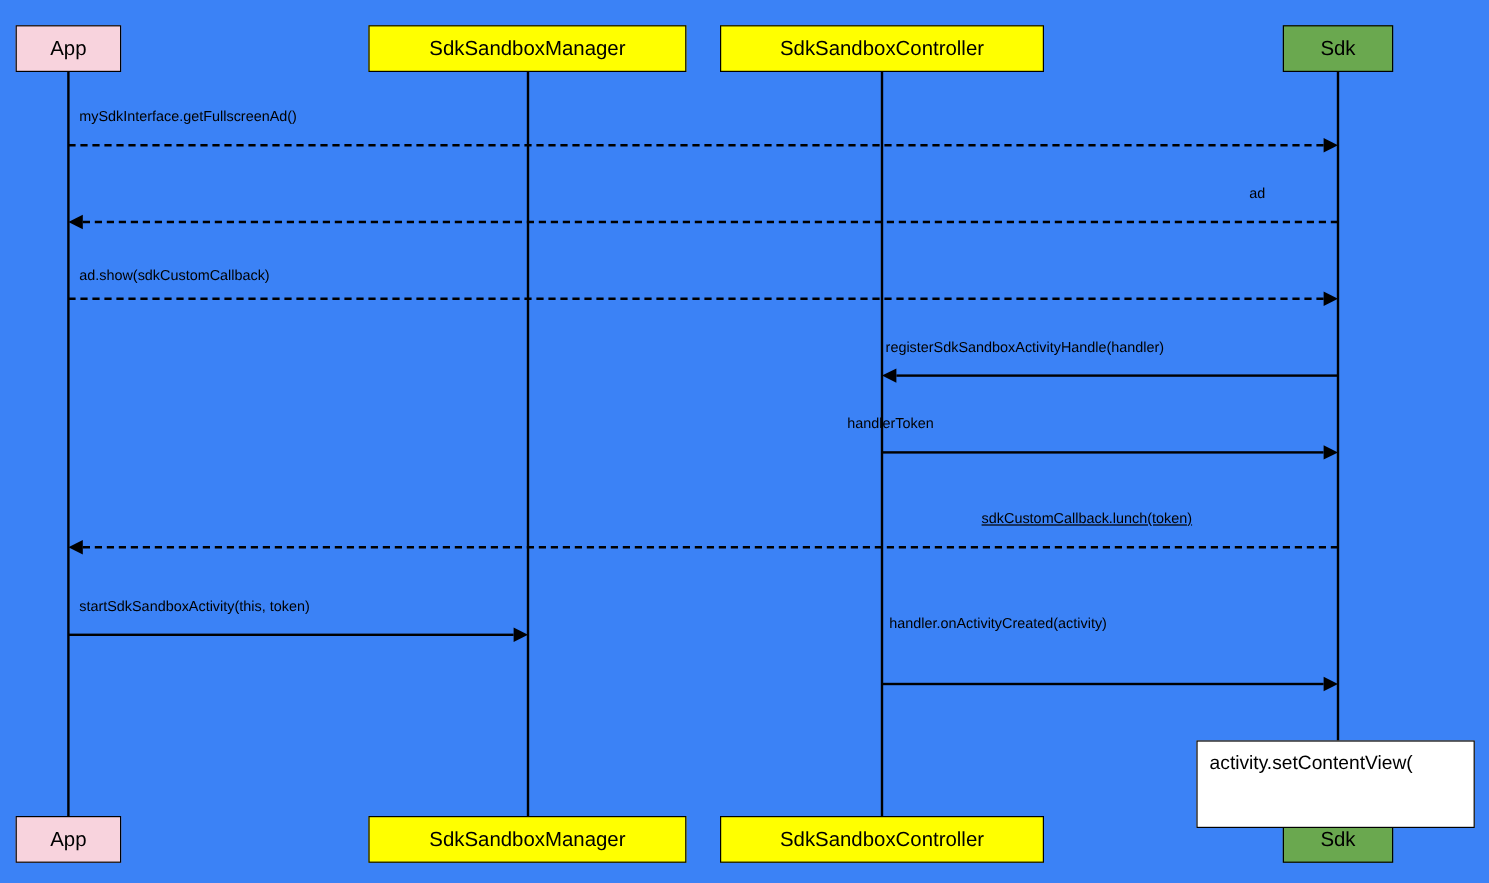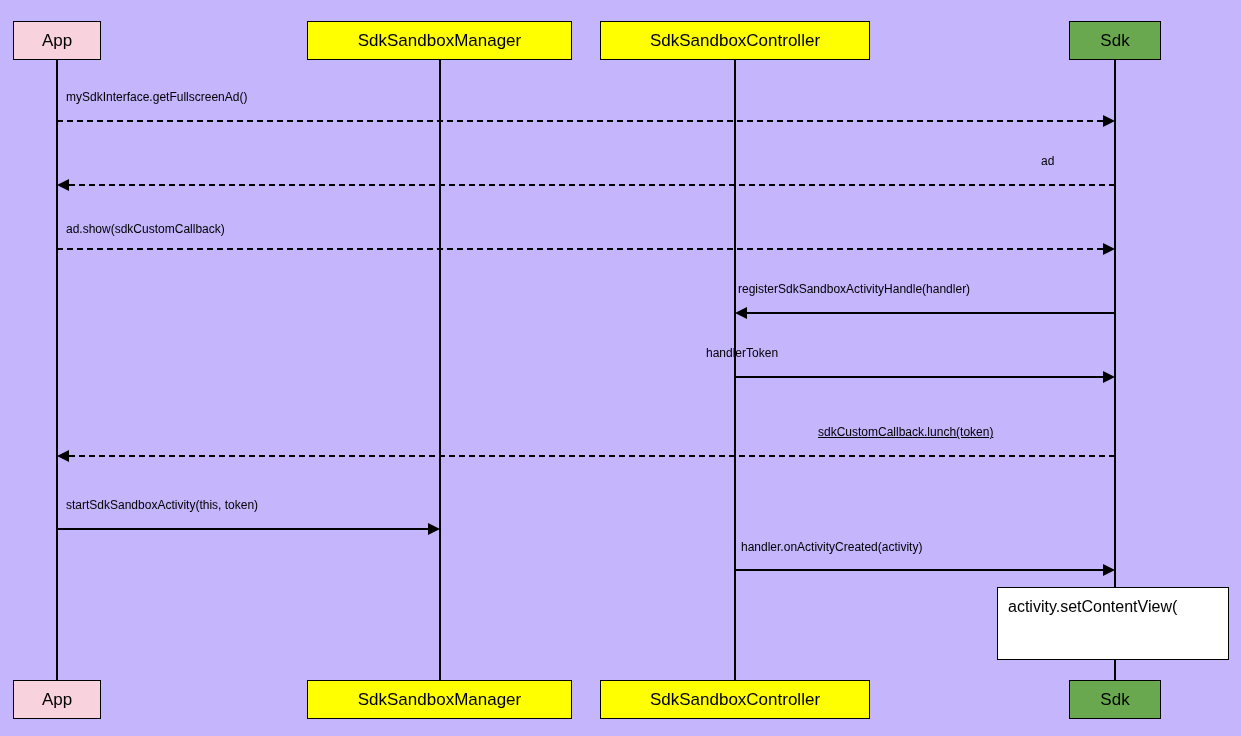--- a/index.html
+++ b/index.html
@@ -7,21 +7,21 @@
     padding: 0;
     background: #ffffff;
   }
   body {
     font-family: "Liberation Sans", sans-serif;
   }
   #diagram {
     position: relative;
     width: 1241px;
     height: 736px;
-    background: #c4b5fd;
+    background: #3b82f6;
     overflow: hidden;
   }
   .lifeline-box {
     position: absolute;
     box-sizing: border-box;
     border: 1px solid #000000;
     display: flex;
     align-items: center;
     justify-content: center;
     font-size: 17px;
@@ -65,20 +65,21 @@
   }
   .note-box {
     position: absolute;
     box-sizing: border-box;
     border: 1px solid #000000;
     background: #ffffff;
     font-size: 16px;
     color: #000000;
     padding: 8px 10px;
     line-height: 1.35;
+    margin-top: 30px;
   }
 </style>
 </head>
 <body>
 
 <div id="diagram">
 
   <div class="lifeline-line" style="left:56px; top:60px; height:620px;"></div>
   <div class="lifeline-line" style="left:439px; top:60px; height:620px;"></div>
   <div class="lifeline-line" style="left:734px; top:60px; height:620px;"></div>
@@ -131,21 +132,21 @@
   <div class="arrow-head arrow-right" style="left:1103px; top:371px;"></div>
 
   <div class="msg-label" style="left:818px; top:425px;text-decoration:underline;">sdkCustomCallback.lunch(token)</div>
   <div class="msg-line dashed" style="left:69px; top:455px; width:1046px;"></div>
   <div class="arrow-head arrow-left" style="left:57px; top:450px;"></div>
 
   <div class="msg-label" style="left:66px; top:498px;">startSdkSandboxActivity(this, token)</div>
   <div class="msg-line solid" style="left:57px; top:528px; width:371px;"></div>
   <div class="arrow-head arrow-right" style="left:428px; top:523px;"></div>
 
-  <div class="msg-label" style="left:741px; top:540px;">handler.onActivityCreated(activity)</div>
+  <div class="msg-label" style="left:741px; top:512px;">handler.onActivityCreated(activity)</div>
   <div class="msg-line solid" style="left:735px; top:569px; width:368px;"></div>
   <div class="arrow-head arrow-right" style="left:1103px; top:564px;"></div>
 
   <div class="note-box" style="left:997px; top:587px; width:232px; height:73px;">
     <div>activity.setContentView(</div>
   </div>
 
 </div>
 
 </body></html>

